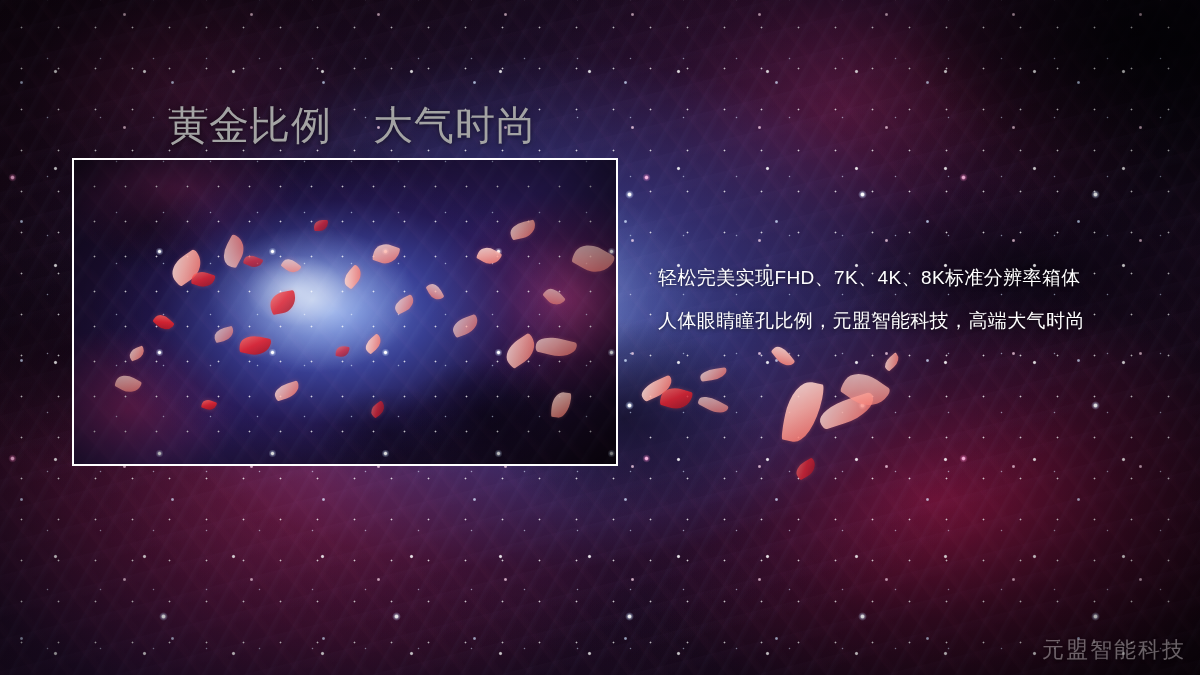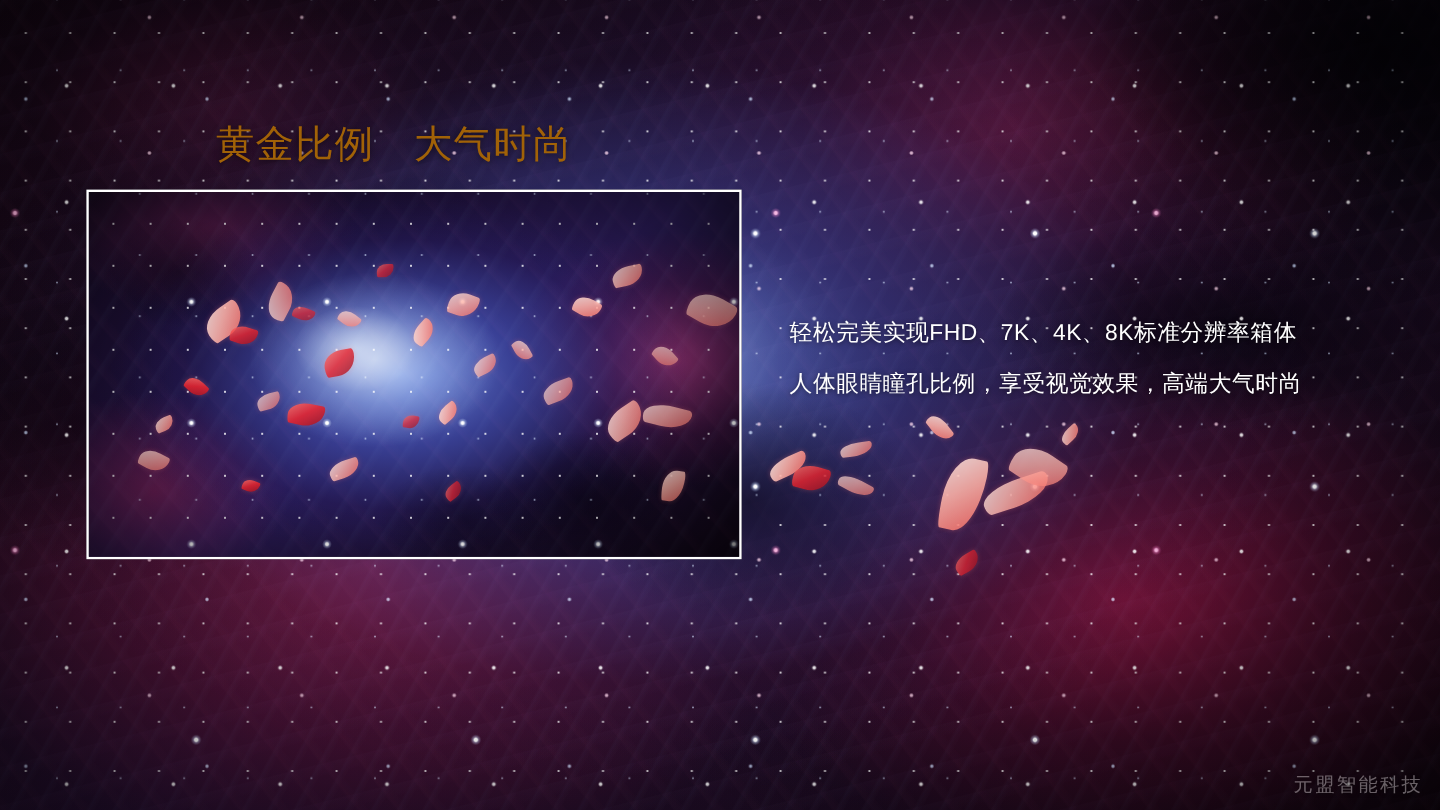--- a/index.html
+++ b/index.html
@@ -170,25 +170,25 @@
     background-size: 113px 101px;
     background-position: 29px 41px;
   }
   #frame-vignette {
     background: radial-gradient(ellipse 72% 78% at 48% 50%, rgba(0,0,0,0) 48%, rgba(0,0,0,0.32) 78%, rgba(0,0,0,0.62) 100%);
   }
 
   
   #headline {
     position: absolute;
-    left: 180px;
+    left: 168px;
     top: 100px;
-    font-size: 32px;
+    font-size: 40px;
     line-height: 1.25;
-    color: #a16207;
+    color: #a3a3a3;
     letter-spacing: 1px;
     white-space: pre;
     text-shadow: 0 1px 5px rgba(0,0,0,0.55);
   }
 
   #body-copy {
     position: absolute;
     left: 658px;
     top: 256px;
     width: 520px;
@@ -199,21 +199,21 @@
     color: #ffffff;
     letter-spacing: 0.4px;
     white-space: nowrap;
     text-shadow: 0 1px 4px rgba(0,0,0,0.6);
   }
 
   #watermark {
     position: absolute;
     right: 14px;
     bottom: 10px;
-    font-size: 16px;
+    font-size: 22px;
     letter-spacing: 2px;
     color: rgba(236,226,232,0.42);
     text-shadow: 0 1px 3px rgba(0,0,0,0.5);
   }
 </style>
 </head>
 <body>
 
 <div id="slide">
 
@@ -277,18 +277,18 @@
         <div class="petal deep" style="left: 296px; top: 244px; width: 16px; height: 11px; transform: rotate(-36deg); opacity: 0.7;"></div>
         <div class="petal deep" style="left: 128px; top: 240px; width: 14px; height: 10px; transform: rotate(22deg); opacity: 0.88;"></div>
       </div>
     <div class="frame-layer" id="frame-vignette"></div>
   </div>
 
   <div id="headline">黄金比例　大气时尚</div>
 
   <div id="body-copy">
     <div class="line">轻松完美实现FHD、7K、4K、8K标准分辨率箱体</div>
-    <div class="line">人体眼睛瞳孔比例，享受视觉效果，高端大气时尚</div>
+    <div class="line">人体眼睛瞳孔比例，元盟智能科技，高端大气时尚</div>
   </div>
 
   <div id="watermark">元盟智能科技</div>
 
 </div>
 
 </body></html>

